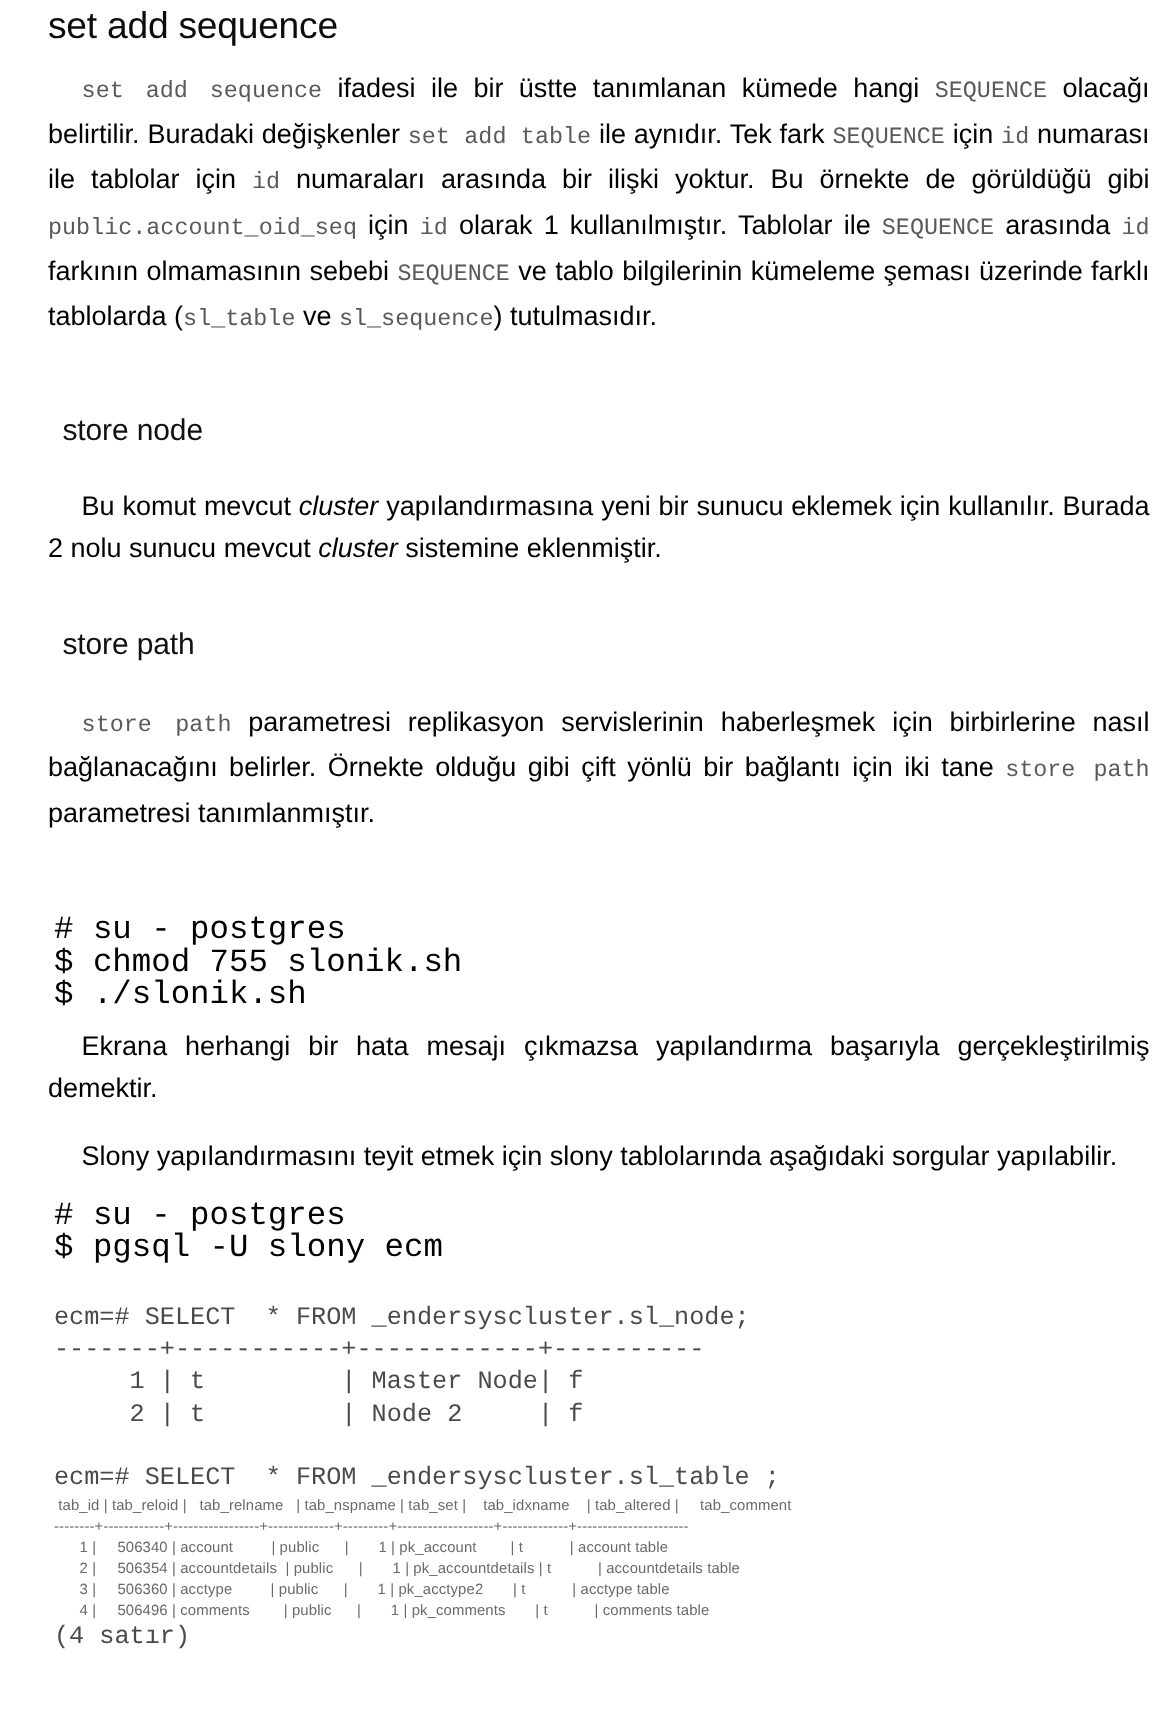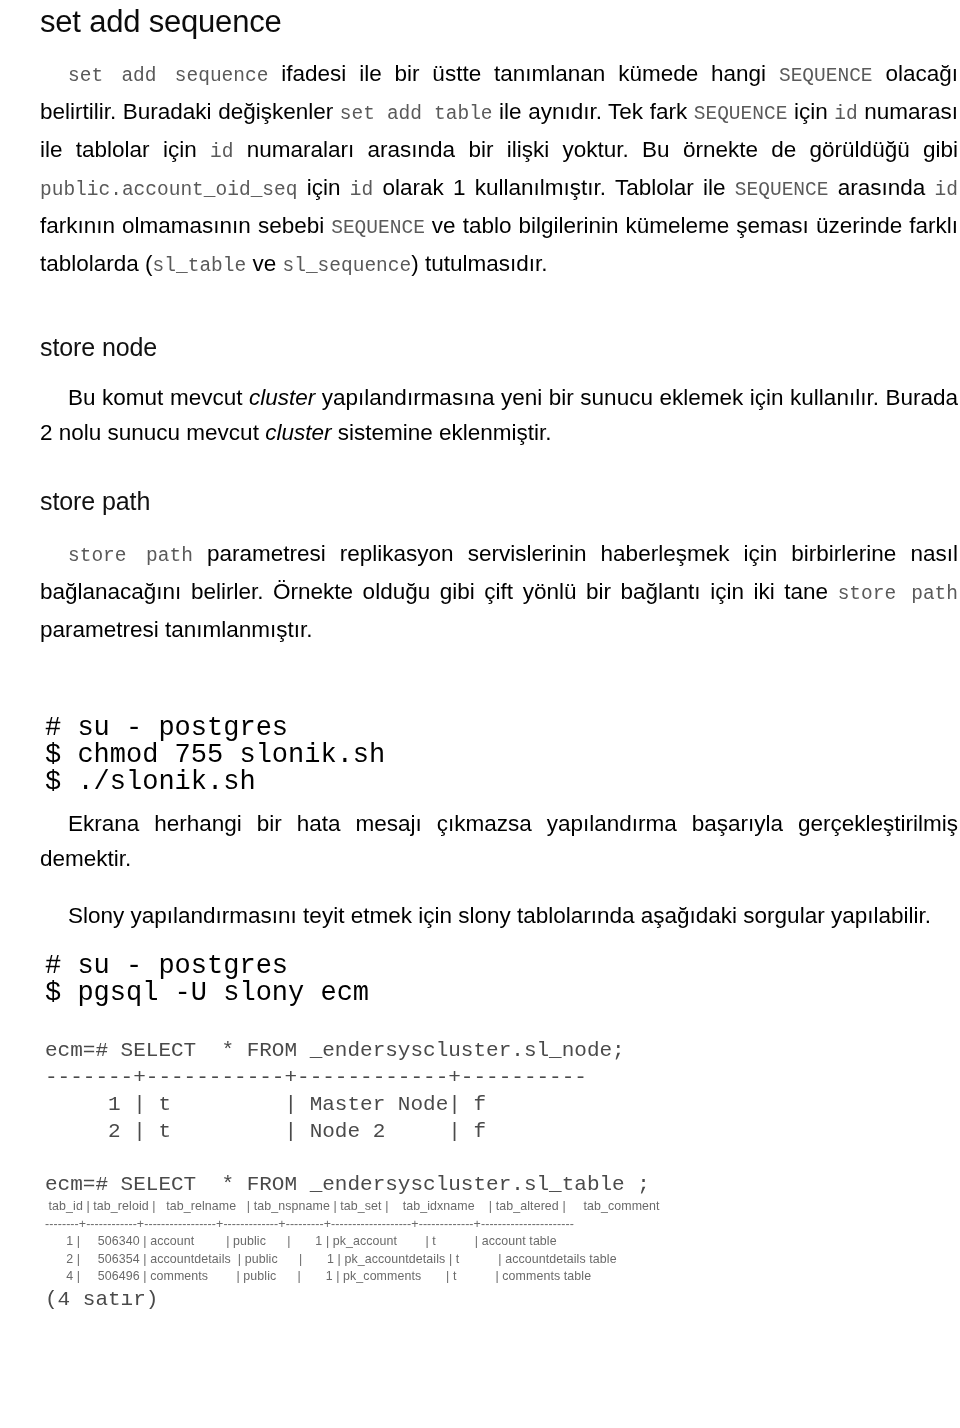--- a/index.html
+++ b/index.html
@@ -29,21 +29,21 @@
     font-weight: normal;
     margin: 0;
     padding-top: 2px;
     line-height: 40px;
     letter-spacing: -0.2px;
     color: #0c0c0c;
   }
   h2.sub-title {
     font-size: 25px;
     font-weight: normal;
-    margin: 0;
+    margin: 12px;
     line-height: 34px;
     color: #111111;
     letter-spacing: -0.1px;
   }
 
   p.para {
     font-size: 22.5px;
     line-height: 35px;
     margin: 0;
     text-align: justify;
@@ -163,18 +163,19 @@
     <pre class="termblock">     2 | t         | Node 2     | f</pre>
 
     <div class="sp-26"></div>
 
     <pre class="termblock">ecm=# SELECT  * FROM _endersyscluster.sl_table ;</pre>
 
     <pre class="tiny-table"> tab_id | tab_reloid |   tab_relname   | tab_nspname | tab_set |    tab_idxname    | tab_altered |     tab_comment</pre>
     <pre class="tiny-table">--------+------------+-----------------+-------------+---------+-------------------+-------------+----------------------</pre>
     <pre class="tiny-table">      1 |     506340 | account         | public      |       1 | pk_account        | t           | account table</pre>
     <pre class="tiny-table">      2 |     506354 | accountdetails  | public      |       1 | pk_accountdetails | t           | accountdetails table</pre>
+    <pre class="tiny-table">      3 |     506360 | acctype         | public      |       1 | pk_acctype2       | t           | acctype table</pre>
     <pre class="tiny-table">      4 |     506496 | comments        | public      |       1 | pk_comments       | t           | comments table</pre>
 
     <pre class="termblock">(4 satır)</pre>
 
   </div>
 </div>
 
 </body></html>

